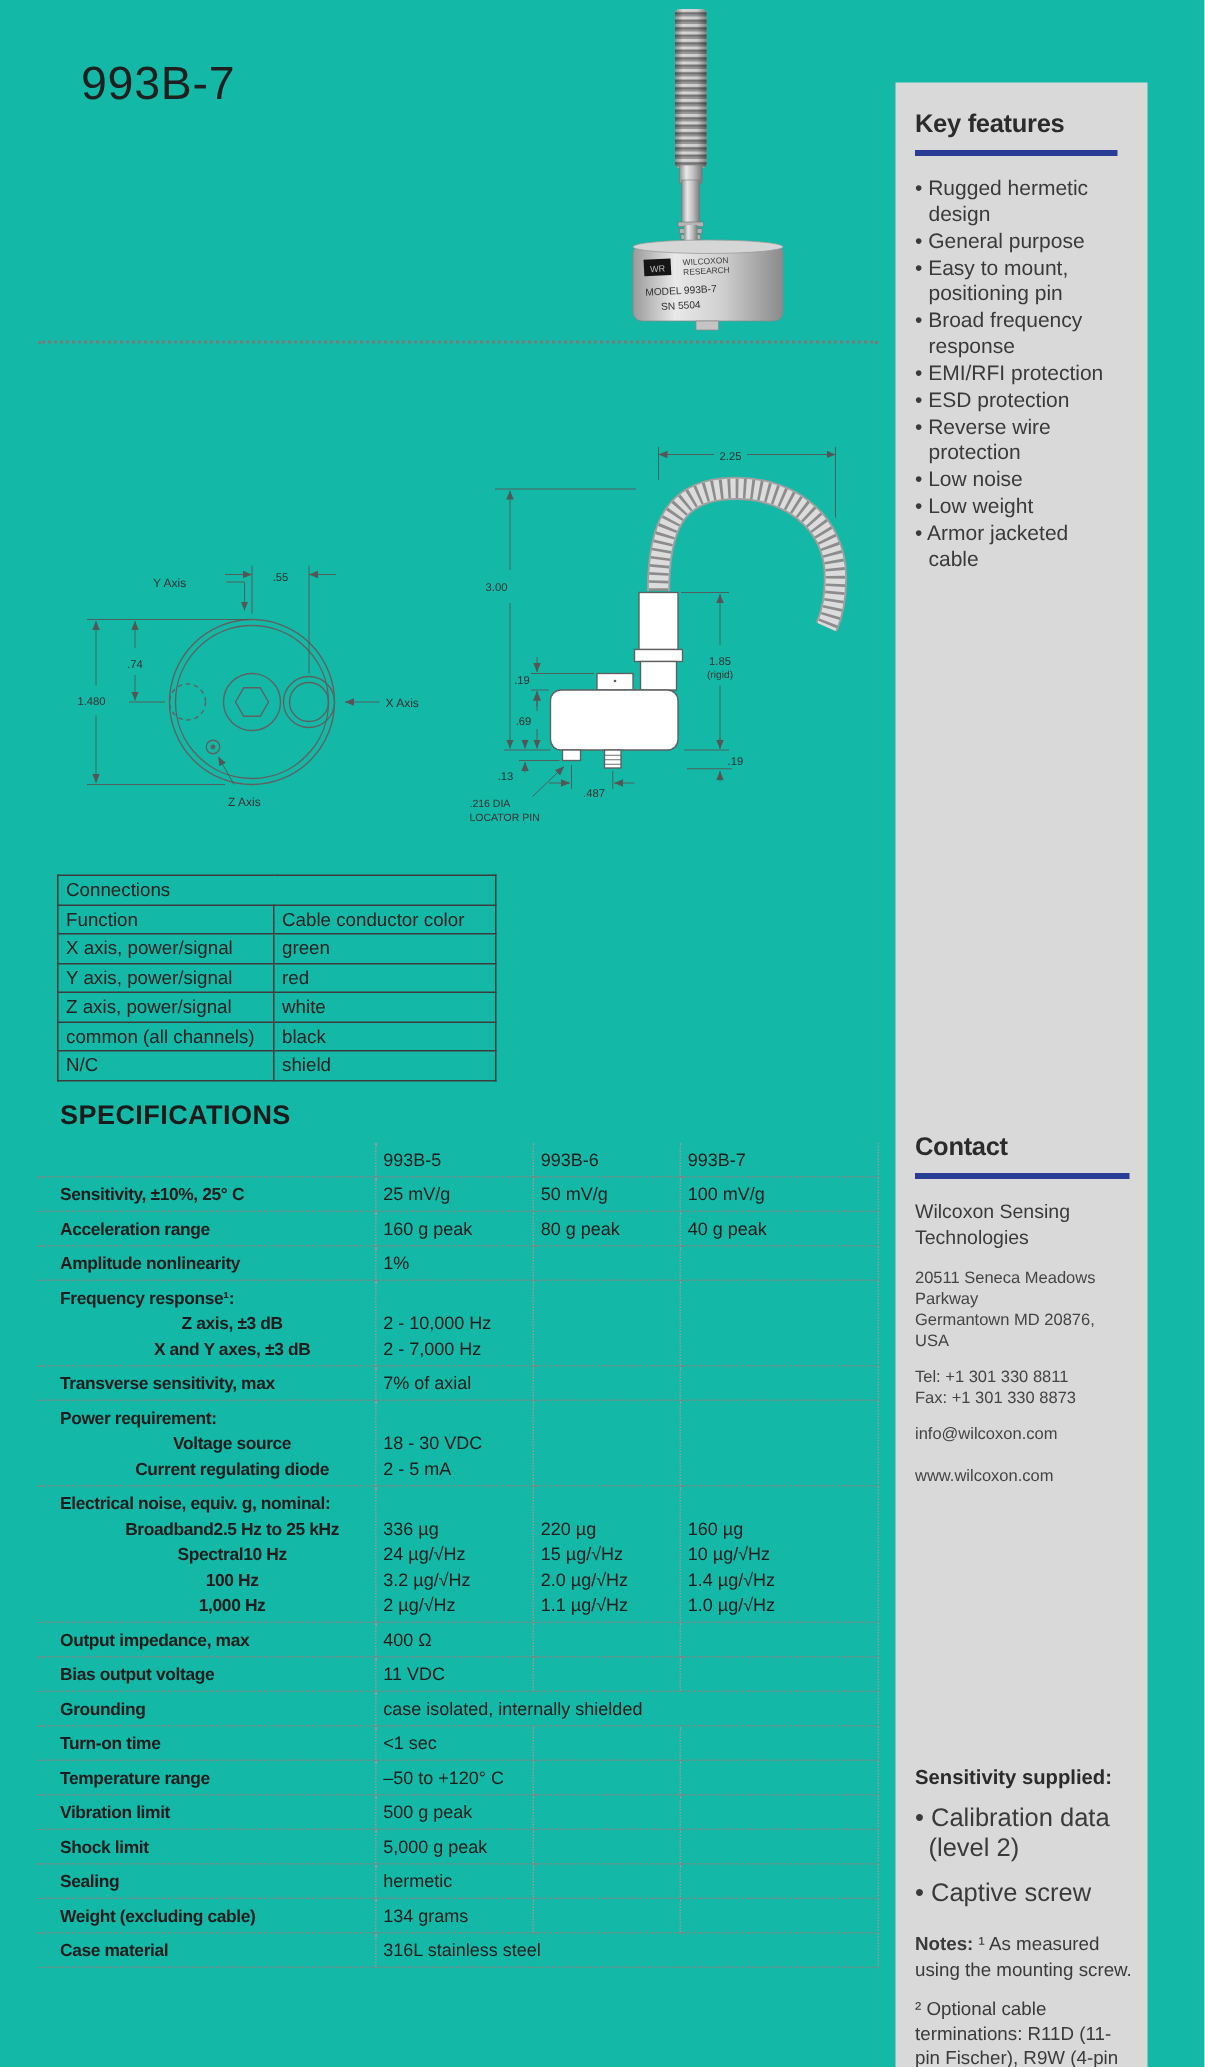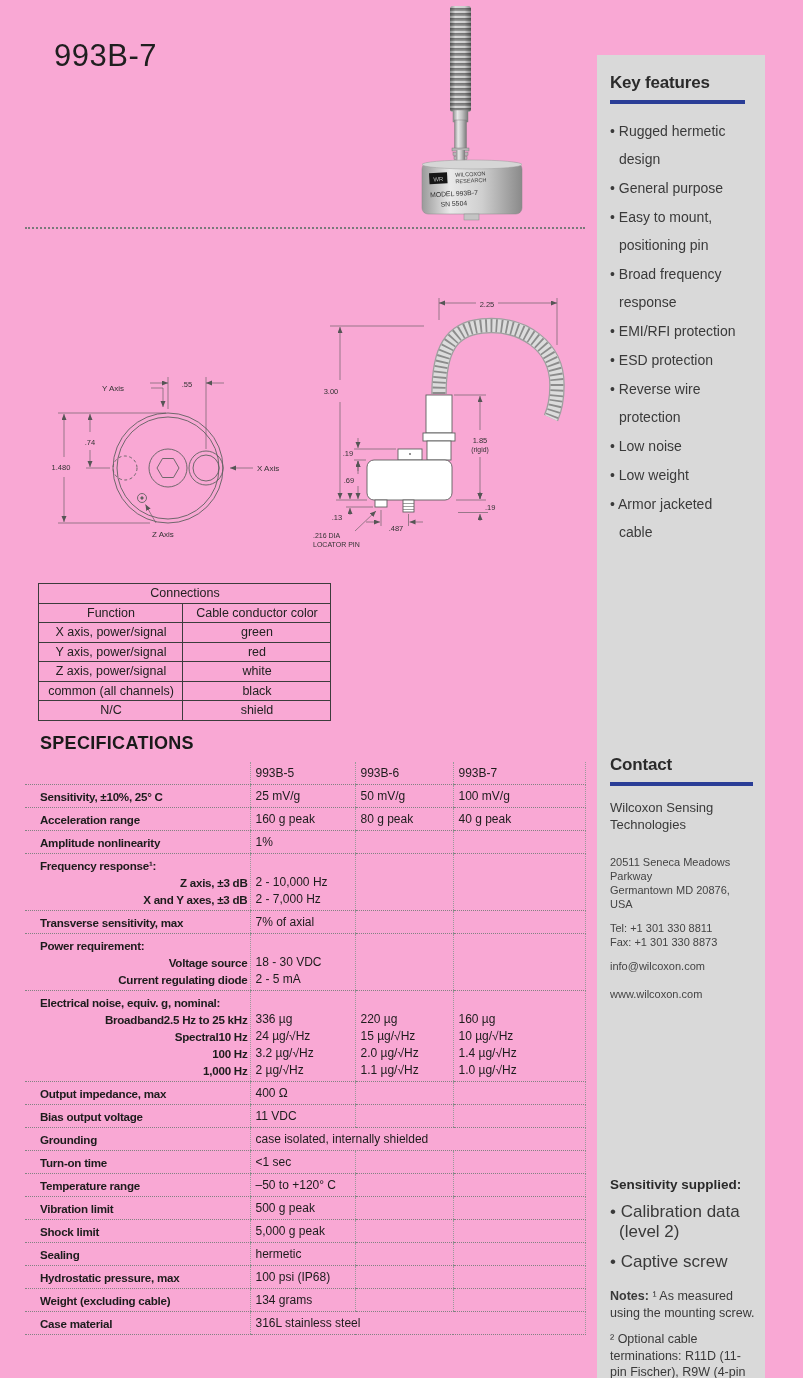--- a/index.html
+++ b/index.html
@@ -1,58 +1,58 @@
 <!DOCTYPE html>
 <html><head>
 <meta charset="utf-8">
 <style>
   html,body { margin:0; padding:0; background:#fff; }
   .page {
-    position:relative; width:803px; height:1378px; background:#f9a8d4; overflow:hidden;
+    position:relative; width:803px; height:1378px; background:#14b8a6; overflow:hidden;
     font-family:"Liberation Sans","DejaVu Sans",sans-serif; color:#2e2e2e;
   }
   
   .title { position:absolute; left:54px; top:38px; font-size:31px; letter-spacing:0.5px; color:#1f1f1f; }
   
   .photo { position:absolute; left:400px; top:6px; }
   
   .top-sep { position:absolute; left:25px; top:227px; width:560px; border-top:2px dotted #7a7a7a; height:0; }
   
   .draw-top  { position:absolute; left:40px;  top:365px; }
   .draw-side { position:absolute; left:310px; top:290px; }
   .draw-top text, .draw-side text { font-family:"Liberation Sans","DejaVu Sans",sans-serif; fill:#333; }
   
   .conn {
     position:absolute; left:38px; top:583px; width:292px;
     border-collapse:collapse; table-layout:fixed; font-size:12.5px; color:#222;
   }
-  .conn th, .conn td { border:1px solid #3c3c3c; font-weight:normal; text-align:center; padding:2px 4px 2px 5px; line-height:14.5px; }
+  .conn th, .conn td { border:1px solid #3c3c3c; font-weight:normal; text-align:left; padding:2px 4px 2px 5px; line-height:14.5px; }
   
   .spec-heading { position:absolute; left:40px; top:733px; font-size:18px; font-weight:bold; letter-spacing:0.3px; color:#1a1a1a; }
   .spec {
     position:absolute; left:25px; top:762px; width:560px;
     border-collapse:collapse; table-layout:fixed; font-size:12px; color:#1c1c1c;
   }
   .spec th, .spec td { border-bottom:1px dotted #838383; vertical-align:top; text-align:left; padding:2.5px 0; line-height:17px; }
   .spec thead th { font-weight:normal; padding-left:5px; }
   .spec td.lbl { padding-left:15px; font-size:11.6px; letter-spacing:-0.25px; white-space:nowrap; font-weight:bold; }
   .spec td.v  { border-left:1px dotted #9a9a9a; padding-left:5px; }
   .spec td.v3, .spec th.v3, .spec td.span3 { border-right:1px dotted #9a9a9a; }
   .spec th.v { border-left:1px dotted #9a9a9a; }
-  .spec .sub { display:flex; justify-content:flex-end; padding-left:22px; padding-right:2px; font-weight:bold; }
+  .spec .sub { display:flex; justify-content:center; padding-left:22px; padding-right:2px; font-weight:bold; }
   .spec .vl { min-height:17px; line-height:17px; }
   
   .sidebar { position:absolute; left:597px; top:55px; width:168px; height:1323px; background:#d9d9d9; }
   .sidebar h2 { font-size:17px; margin:0 0 7px; color:#2b2b2b; letter-spacing:-0.2px; font-weight:bold; }
   .rule { height:4px; background:#2a3d96; margin:0 0 13px; }
   .kf { padding:18px 20px 0 13px; }
-  .kf ul { list-style:none; margin:0; padding:0; font-size:14px; line-height:28px; color:#3a3a3a; }
+  .kf ul { list-style:none; margin:0; padding:0; font-size:14px; line-height:17px; color:#3a3a3a; }
   .kf li { padding-left:9px; text-indent:-9px; margin-bottom:1px; }
   .contact { position:absolute; left:13px; width:143px; top:700px; }
-  .contact .company { font-size:13px; line-height:17px; margin:0 0 22px; color:#3a3a3a; }
+  .contact .company { font-size:13px; line-height:17px; margin:0 0 12px; color:#3a3a3a; }
   .contact .cgroup { font-size:11px; line-height:14px; margin:0 0 10px; color:#444; }
   .acc { position:absolute; left:13px; width:147px; top:1122px; }
   .acc h3 { font-size:13.5px; margin:0 0 10px; color:#2b2b2b; font-weight:bold; }
   .acc ul { list-style:none; margin:0; padding:0; font-size:17px; color:#3a3a3a; }
   .acc li { padding-left:9px; text-indent:-9px; margin-bottom:10px; }
   .note { font-size:12.5px; line-height:16.5px; color:#3a3a3a; margin:16px 0 0; }
   .note + .note { margin-top:10px; }
   .note b { font-weight:bold; }
 </style>
 </head>
@@ -458,28 +458,20 @@
         <tr>
           <td class="lbl">
             <div>Sealing</div>
           </td>
           <td class="v">hermetic</td>
           <td class="v"></td>
           <td class="v v3"></td>
         </tr>
         <tr>
           <td class="lbl">
-            <div>Hydrostatic pressure, max</div>
-          </td>
-          <td class="v">100 psi (IP68)</td>
-          <td class="v"></td>
-          <td class="v v3"></td>
-        </tr>
-        <tr>
-          <td class="lbl">
             <div>Weight (excluding cable)</div>
           </td>
           <td class="v">134 grams</td>
           <td class="v"></td>
           <td class="v v3"></td>
         </tr>
         <tr>
           <td class="lbl">
             <div>Case material</div>
           </td>

